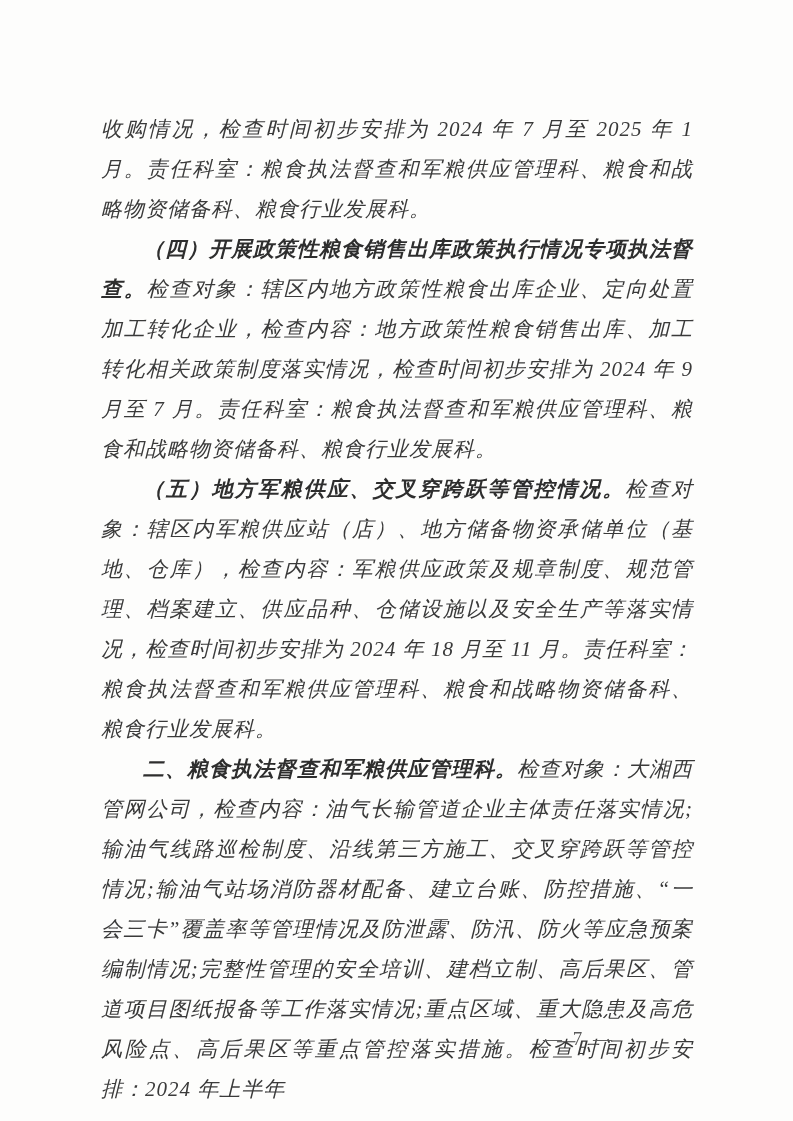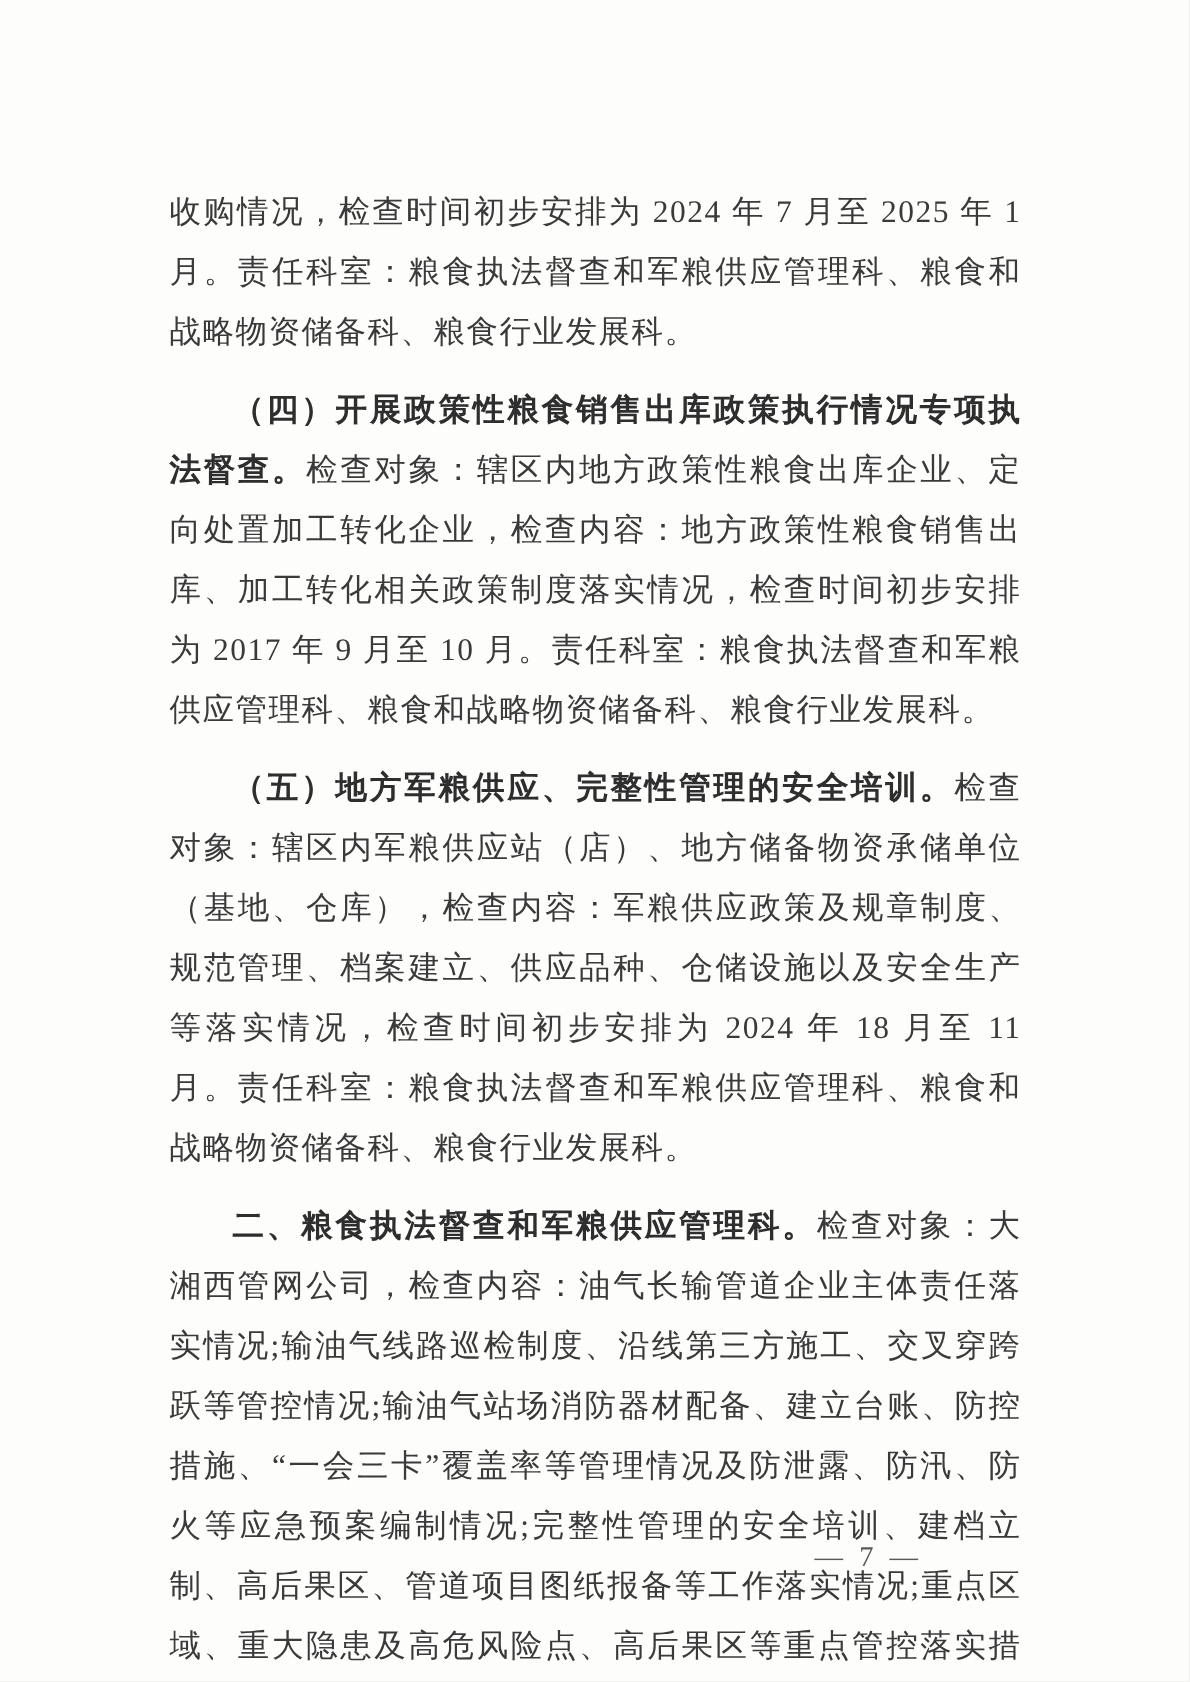--- a/index.html
+++ b/index.html
@@ -21,23 +21,24 @@
     position: absolute;
     left: 101px;
     top: 109px;
     width: 592px;
     font-size: 21px;
     line-height: 40px;
     text-align: justify;
     letter-spacing: 1px;
   }
   p.para {
-    margin: 12px;
+    margin: 0;
     padding: 0;
     text-indent: 2em;
+    font-style: italic;
   }
   p.para.no-indent {
     text-indent: 0;
   }
   .seg-bold {
     font-weight: 700;
     color: #2e2e2e;
   }
   .footer {
     position: absolute;
@@ -50,22 +51,22 @@
   }
 </style>
 </head>
 <body>
 
 <div class="page">
   <div class="content">
 
     <p class="para no-indent"><span>收购情况，检查时间初步安排为 2024 年 7 月至 2025 年 1 月。责任科室：粮食执法督查和军粮供应管理科、粮食和战略物资储备科、粮食行业发展科。</span></p>
 
-    <p class="para"><span class="seg-bold">（四）开展政策性粮食销售出库政策执行情况专项执法督查。</span><span>检查对象：辖区内地方政策性粮食出库企业、定向处置加工转化企业，检查内容：地方政策性粮食销售出库、加工转化相关政策制度落实情况，检查时间初步安排为 2017 年 9 月至 10 月。责任科室：粮食执法督查和军粮供应管理科、粮食和战略物资储备科、粮食行业发展科。</span></p>
+    <p class="para"><span class="seg-bold">（四）开展政策性粮食销售出库政策执行情况专项执法督查。</span><span>检查对象：辖区内地方政策性粮食出库企业、定向处置加工转化企业，检查内容：地方政策性粮食销售出库、加工转化相关政策制度落实情况，检查时间初步安排为 2024 年 9 月至 7 月。责任科室：粮食执法督查和军粮供应管理科、粮食和战略物资储备科、粮食行业发展科。</span></p>
 
-    <p class="para"><span class="seg-bold">（五）地方军粮供应、完整性管理的安全培训。</span><span>检查对象：辖区内军粮供应站（店）、地方储备物资承储单位（基地、仓库），检查内容：军粮供应政策及规章制度、规范管理、档案建立、供应品种、仓储设施以及安全生产等落实情况，检查时间初步安排为 2024 年 18 月至 11 月。责任科室：粮食执法督查和军粮供应管理科、粮食和战略物资储备科、粮食行业发展科。</span></p>
+    <p class="para"><span class="seg-bold">（五）地方军粮供应、交叉穿跨跃等管控情况。</span><span>检查对象：辖区内军粮供应站（店）、地方储备物资承储单位（基地、仓库），检查内容：军粮供应政策及规章制度、规范管理、档案建立、供应品种、仓储设施以及安全生产等落实情况，检查时间初步安排为 2024 年 18 月至 11 月。责任科室：粮食执法督查和军粮供应管理科、粮食和战略物资储备科、粮食行业发展科。</span></p>
 
     <p class="para"><span class="seg-bold">二、粮食执法督查和军粮供应管理科。</span><span>检查对象：大湘西管网公司，检查内容：油气长输管道企业主体责任落实情况;输油气线路巡检制度、沿线第三方施工、交叉穿跨跃等管控情况;输油气站场消防器材配备、建立台账、防控措施、“一会三卡”覆盖率等管理情况及防泄露、防汛、防火等应急预案编制情况;完整性管理的安全培训、建档立制、高后果区、管道项目图纸报备等工作落实情况;重点区域、重大隐患及高危风险点、高后果区等重点管控落实措施。检查时间初步安排：2024 年上半年</span></p>
 
   </div>
 
   <div class="footer">— 7 —</div>
 </div>
 
 </body></html>

